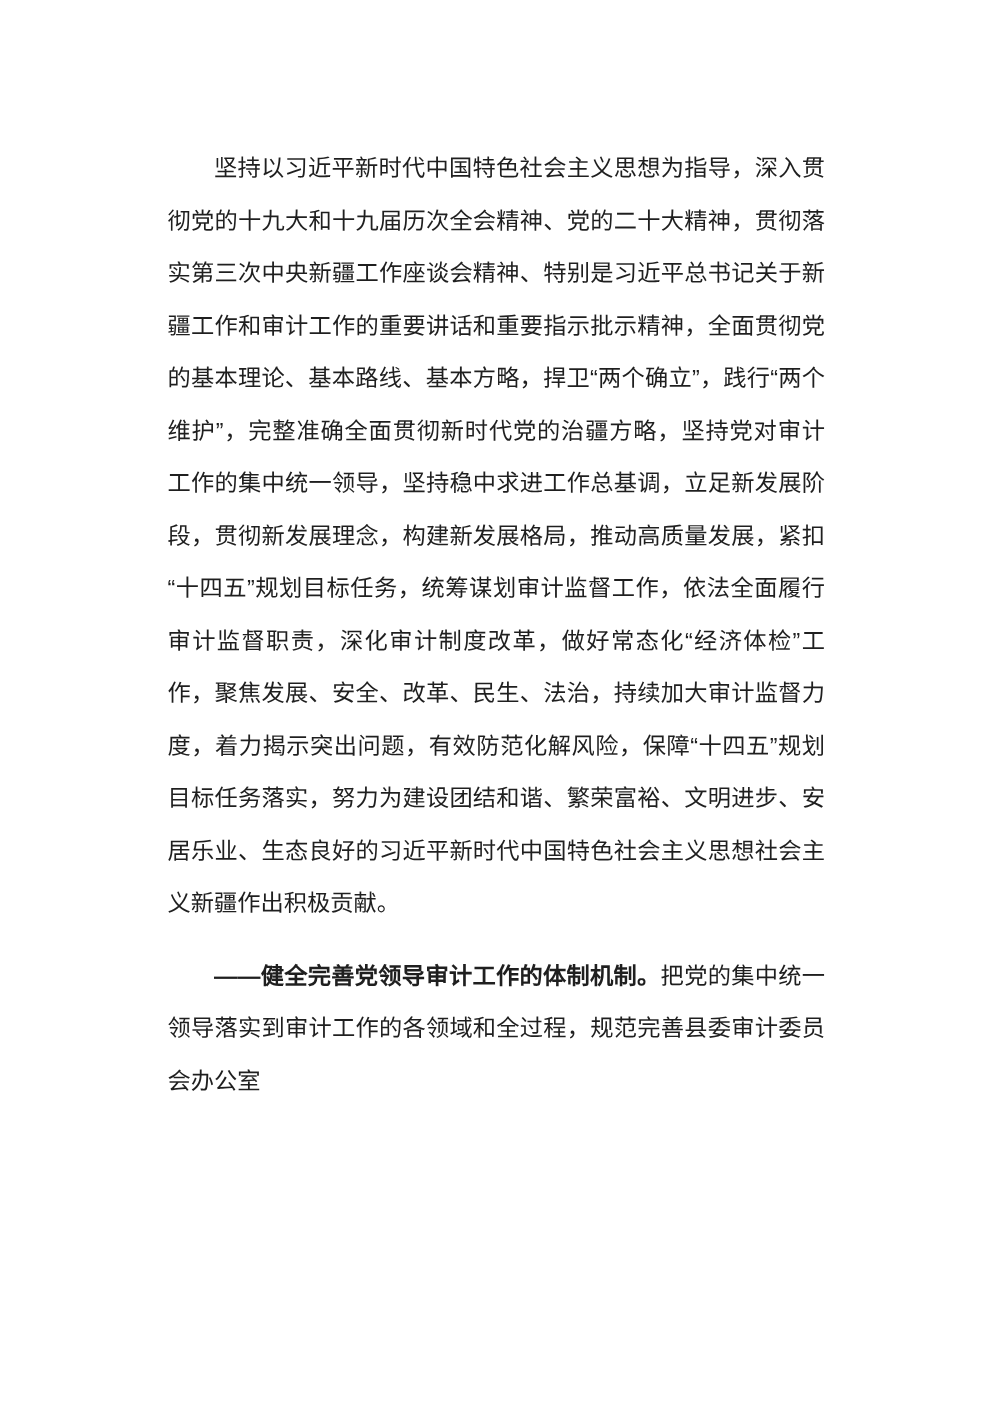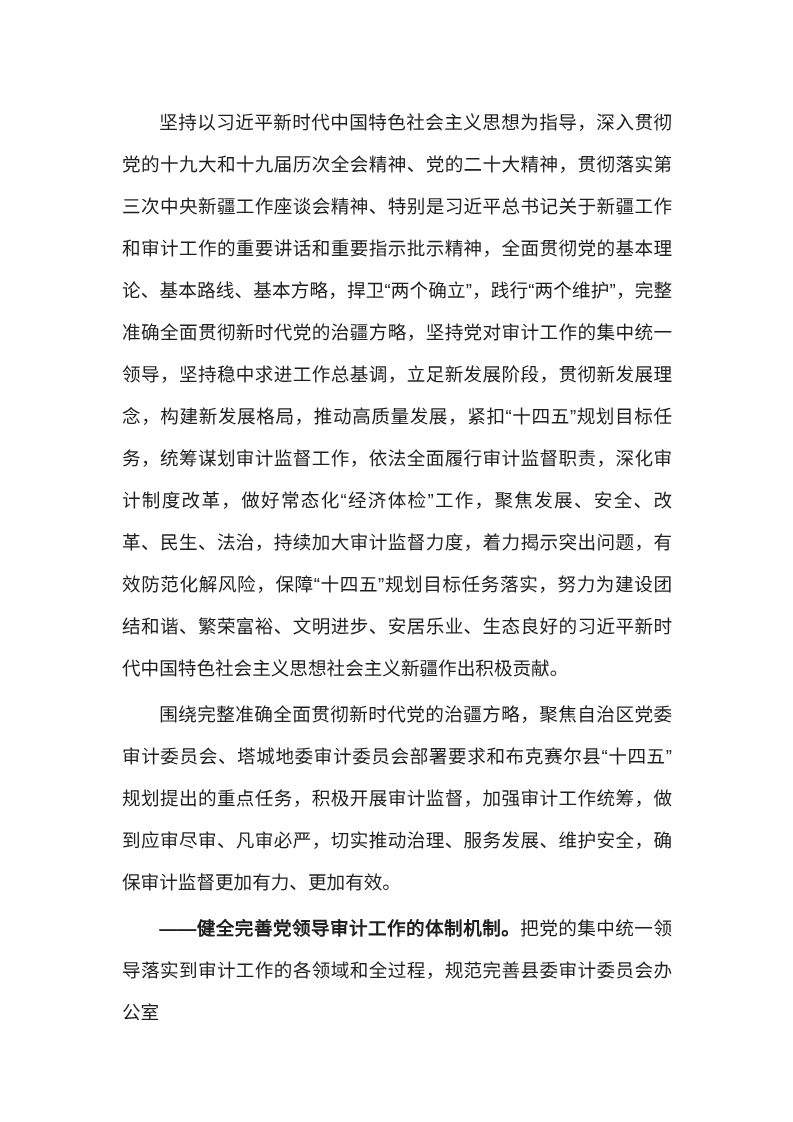--- a/index.html
+++ b/index.html
@@ -12,21 +12,21 @@
     width: 793px;
     height: 1122px;
     background: #ffffff;
     box-sizing: border-box;
     padding: 98px 117px 0 118px;
     overflow: hidden;
     font-family: "Liberation Sans", "DejaVu Sans", sans-serif;
     color: #1f1f1f;
   }
   .para {
-    margin: 4px;
+    margin: 16px;
     font-size: 18.6px;
     line-height: 42px;
     text-align: justify;
     text-indent: 2em;
     word-break: break-all;
     letter-spacing: 0;
   }
   .heading {
     font-weight: normal; 
   }
@@ -35,17 +35,16 @@
   }
 </style>
 </head>
 <body>
 
 <div class="page">
 
   <p class="para">坚持以习近平新时代中国特色社会主义思想为指导，深入贯彻党的十九大和十九届历次全会精神、党的二十大精神，贯彻落实第三次中央新疆工作座谈会精神、特别是习近平总书记关于新疆工作和审计工作的重要讲话和重要指示批示精神，全面贯彻党的基本理论、基本路线、基本方略，捍卫“两个确立”，践行“两个维护”，完整准确全面贯彻新时代党的治疆方略，坚持党对审计工作的集中统一领导，坚持稳中求进工作总基调，立足新发展阶段，贯彻新发展理念，构建新发展格局，推动高质量发展，紧扣“十四五”规划目标任务，统筹谋划审计监督工作，依法全面履行审计监督职责，深化审计制度改革，做好常态化“经济体检”工作，聚焦发展、安全、改革、民生、法治，持续加大审计监督力度，着力揭示突出问题，有效防范化解风险，保障“十四五”规划目标任务落实，努力为建设团结和谐、繁荣富裕、文明进步、安居乐业、生态良好的习近平新时代中国特色社会主义思想社会主义新疆作出积极贡献。</p>
 
 
-  <p class="para">围绕完整准确全面贯彻新时代党的治疆方略，聚焦自治区党委审计委员会、塔城地委审计委员会部署要求和布克赛尔县“十四五”规划提出的重点任务，积极开展审计监督，加强审计工作统筹，做到应审尽审、凡审必严，切实推动治理、服务发展、维护安全，确保审计监督更加有力、更加有效。</p>
 
   <p class="para"><span class="bold-lead">——健全完善党领导审计工作的体制机制。</span><span>把党的集中统一领导落实到审计工作的各领域和全过程，规范完善县委审计委员会办公室</span></p>
 
 </div>
 
 </body></html>

